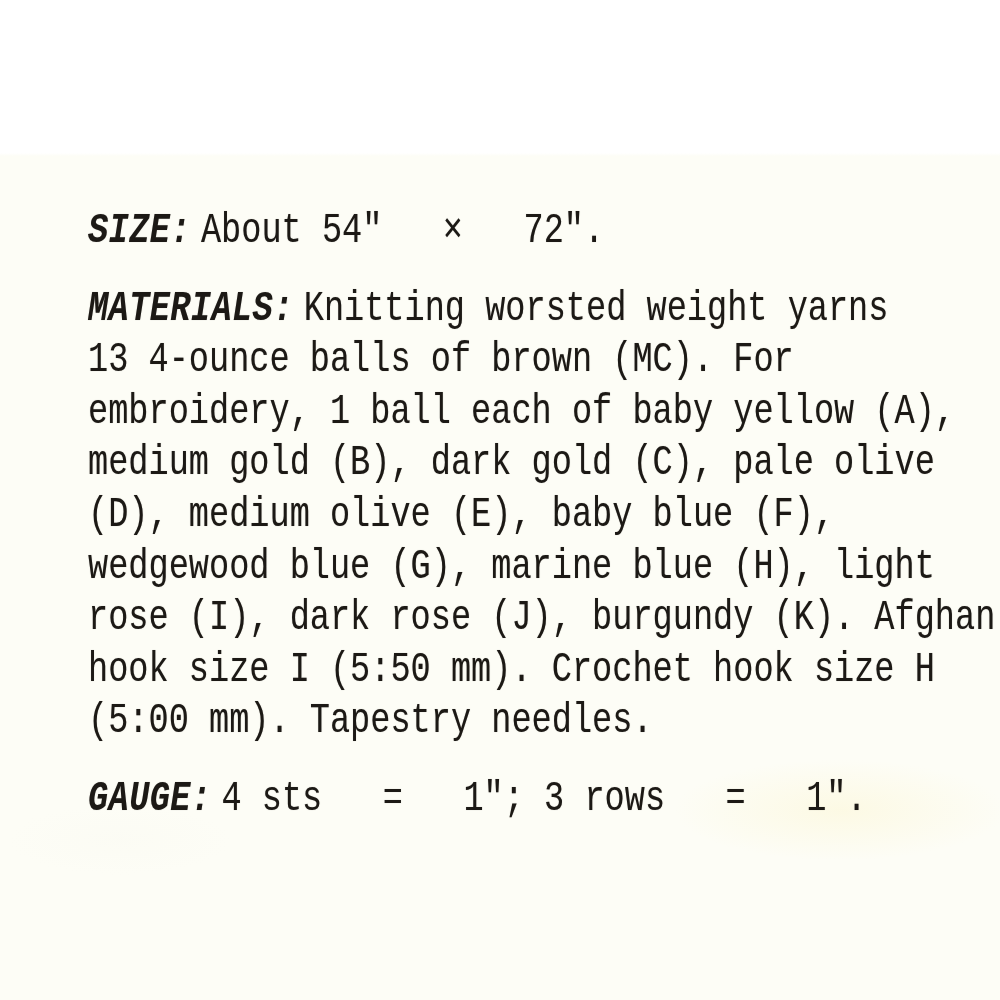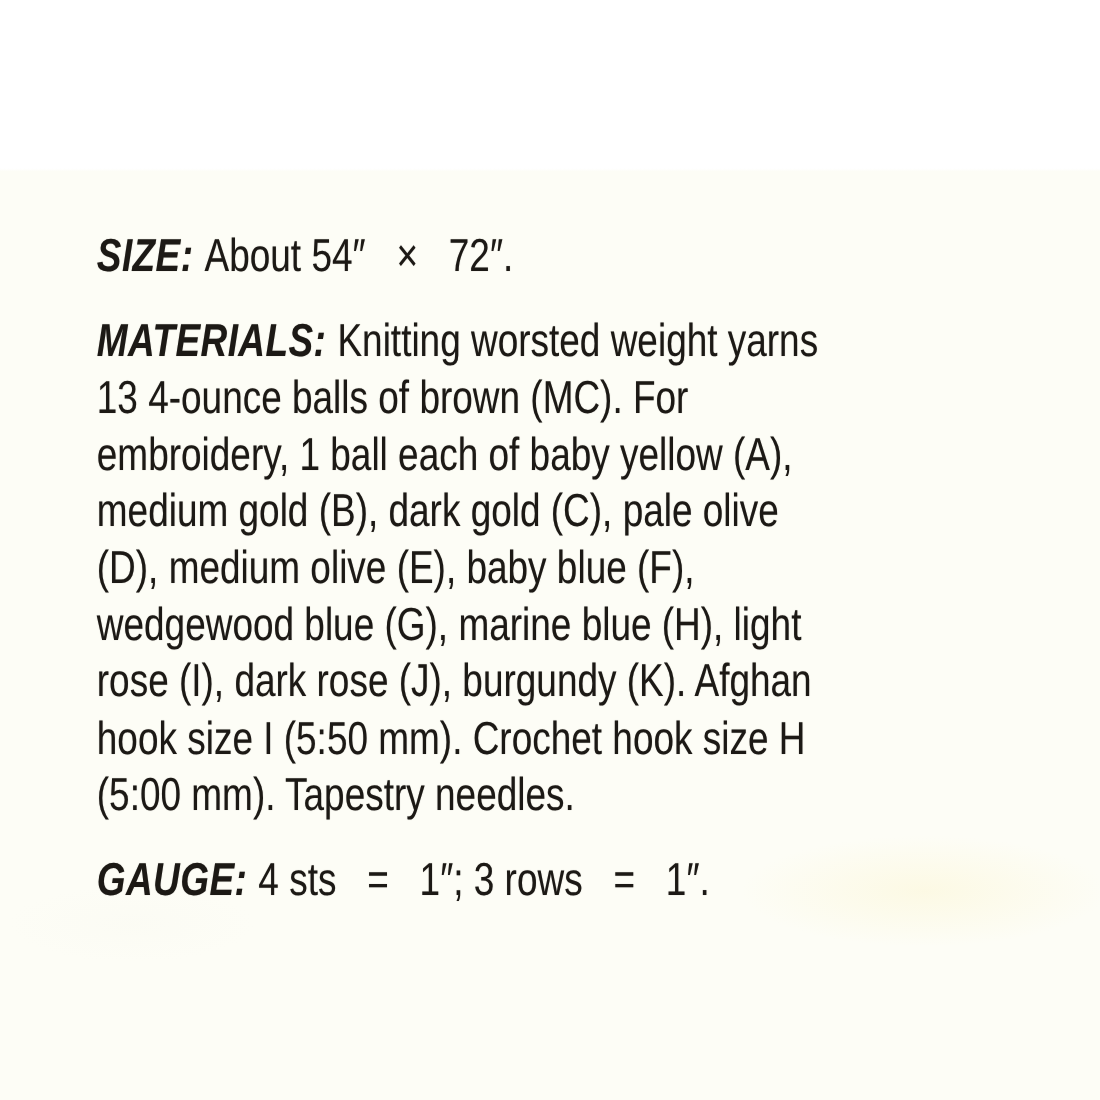--- a/index.html
+++ b/index.html
@@ -9,21 +9,21 @@
   .page {
     position: relative;
     width: 1000px;
     height: 1000px;
     overflow: hidden;
     
     background:
       radial-gradient(230px 70px at 84% 81%, rgba(252, 248, 222, 0.75), rgba(252, 248, 222, 0) 72%),
       radial-gradient(160px 50px at 12% 84%, rgba(250, 250, 242, 0.5), rgba(250, 250, 242, 0) 70%),
       linear-gradient(180deg, #ffffff 0px, #ffffff 153px, #fdfdf6 156px, #fdfdf6 100%);
-    font-family: Liberation Sans, sans-serif;
+    font-family: Liberation Mono, monospace;
     color: #1c1915;
   }
   .content {
     position: absolute;
     left: 88px;
     top: 206px;
     width: 1120px;
     transform: scaleX(0.80);
     transform-origin: 0 0;
     font-size: 42px;

